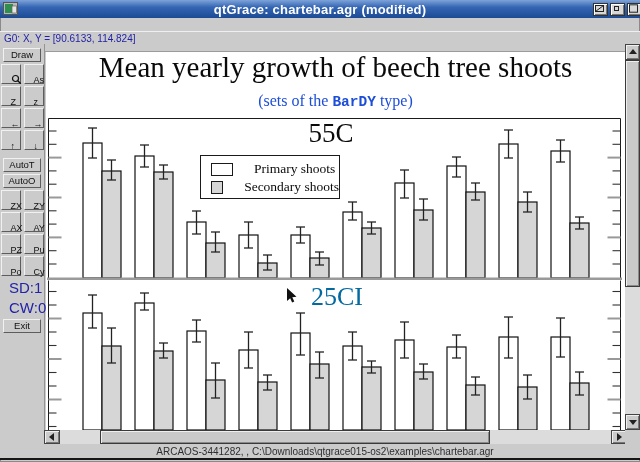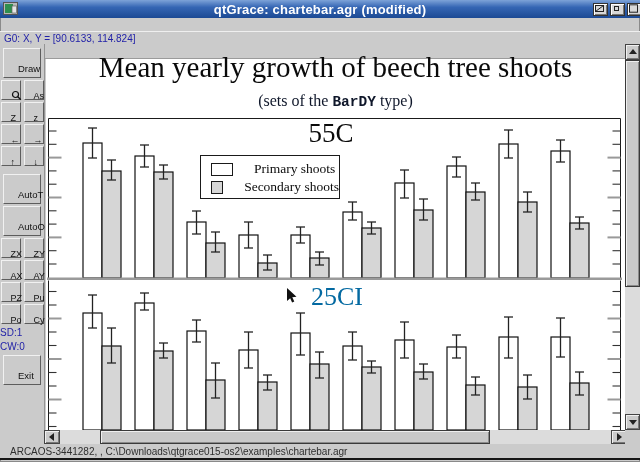--- a/index.html
+++ b/index.html
@@ -15,43 +15,43 @@
     letter-spacing:.2px;}
   .winbtn{position:absolute;top:3px;width:13px;height:11px;background:#d8d8d8;
     border:1px solid #333;box-shadow:inset 1px 1px 0 #fff,inset -1px -1px 0 #777;}
   .winbtn svg{display:block;}
   
   .menubar{position:absolute;left:0;top:18px;width:640px;height:13px;background:#cbcbcb;
     font-size:11px;color:#111;padding-left:8px;box-sizing:border-box;}
   .menu-item{display:inline-block;margin-right:9px;cursor:default;}
   .menu-item::first-letter{text-decoration:underline;}
   
-  .locatorbar{position:absolute;left:0;top:31px;width:640px;height:28px;background:#cbcbcb;
+  .locatorbar{position:absolute;left:0;top:31px;width:640px;height:21px;background:#cbcbcb;
     border-top:1px solid #efefef;border-bottom:1px solid #9b9b9b;box-sizing:border-box;
     font-size:10px;color:#2323a8;padding:1px 0 0 4px;}
   
   .toolbar{position:absolute;left:0;top:44px;width:45px;height:400px;background:#cbcbcb;
     border-right:1px solid #949494;box-sizing:border-box;padding-top:3px;}
   .tb-wide{display:block;width:38px;height:14px;margin:1px auto 2px auto;background:#cbcbcb;
     border:1px solid;border-color:#f1f1f1 #5d5d5d #5d5d5d #f1f1f1;font-size:9.5px;
-    font-family:"Liberation Sans",sans-serif;padding:14px;line-height:12px;color:#111;}
+    font-family:"Liberation Sans",sans-serif;padding:0;line-height:12px;color:#111;}
   .tb-row{display:flex;justify-content:center;gap:3px;margin:2px 0;}
   .tb-small{width:17px;height:15px;background:#cbcbcb;border:1px solid;
     border-color:#f1f1f1 #5d5d5d #5d5d5d #f1f1f1;font-size:9px;padding:9px;line-height:13px;
     font-family:"Liberation Sans",sans-serif;color:#111;}
-  .tb-ind{font-size:10px;color:#2323a8;text-align:left;padding-left:0;margin:3px 0;}
+  .tb-ind{font-size:15px;color:#2323a8;text-align:left;padding-left:9px;margin:3px 0;}
   .gap6{height:5px;}
   
   .canvas-bg{position:absolute;left:46px;top:44px;width:579px;height:386px;background:#fff;}
   #chart-svg{position:absolute;left:0;top:0;z-index:2;pointer-events:none;}
   .overlay{position:absolute;z-index:3;}
   .g-title{left:46px;top:51px;width:579px;text-align:center;
     font-family:"Liberation Serif",serif;font-size:29px;color:#0a0a0a;}
   .g-sub{left:46px;top:92px;width:579px;text-align:center;
-    font-family:"Liberation Serif",serif;font-size:16px;color:#0f172a;}
+    font-family:"Liberation Serif",serif;font-size:16px;color:#1d4ed8;}
   .g-sub .code{font-family:"Liberation Mono",monospace;font-weight:bold;font-size:14.5px;}
   .p1-label{left:291px;top:118px;width:80px;text-align:center;
     font-family:"Liberation Serif",serif;font-size:27px;color:#0a0a0a;}
   .p2-label{left:297px;top:282px;width:80px;text-align:center;
     font-family:"Liberation Serif",serif;font-size:26px;color:#0369a1;}
   .legend{left:200px;top:155px;width:140px;height:44px;background:#fff;
     border:1px solid #1a1a1a;padding-top:4px;box-sizing:border-box;}
   .legend-row{display:flex;align-items:center;height:18px;}
   .legend-swatch{width:20px;height:11px;border:1px solid #1a1a1a;margin-left:10px;}
   .legend-label{font-family:"Liberation Serif",serif;font-size:13.5px;margin-left:21px;
@@ -64,21 +64,21 @@
   .tri{width:0;height:0;position:absolute;}
   .vsb-thumb{position:absolute;left:0px;top:16px;width:15px;height:227px;background:#c9c9c9;
     border:1px solid #3a3a3a;box-sizing:border-box;
     box-shadow:inset 1px 1px 0 #efefef,inset -1px -1px 0 #8a8a8a;}
   .hsb-thumb{position:absolute;left:56px;top:0px;width:390px;height:14px;background:#c9c9c9;
     border:1px solid #3a3a3a;box-sizing:border-box;
     box-shadow:inset 1px 1px 0 #efefef,inset -1px -1px 0 #8a8a8a;}
   .corner{position:absolute;left:625px;top:430px;width:15px;height:14px;background:#cbcbcb;z-index:4;}
   
   .statusbar{position:absolute;left:0;top:444px;width:640px;height:14px;background:#cbcbcb;
-    font-size:10px;color:#2e2e2e;padding:2px 0 0 10px;box-sizing:border-box;z-index:4;}
+    font-size:10px;color:#2e2e2e;padding:2px 0 0 10px;box-sizing:border-box;z-index:4;text-align:center;}
   .status-line{position:absolute;left:0;top:458px;width:640px;height:2px;background:#151515;z-index:4;}
 </style>
 </head>
 <body>
 
 <div class="win">
 
   <div class="canvas-bg"></div>
   <svg id="chart-svg" width="640" height="462">
       <line x1="48.5" y1="118.5" x2="620.5" y2="118.5" stroke="#1a1a1a" stroke-width="1"></line>

